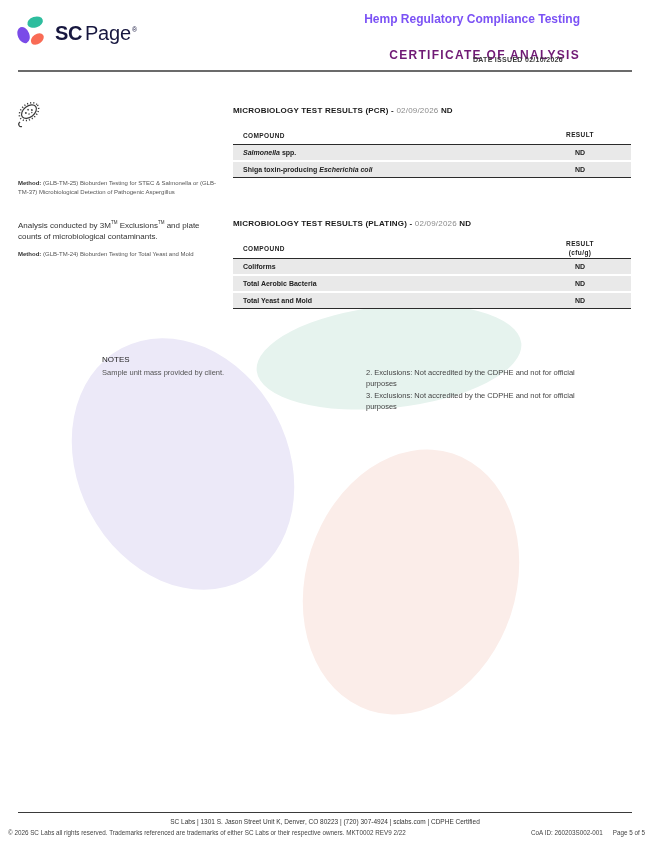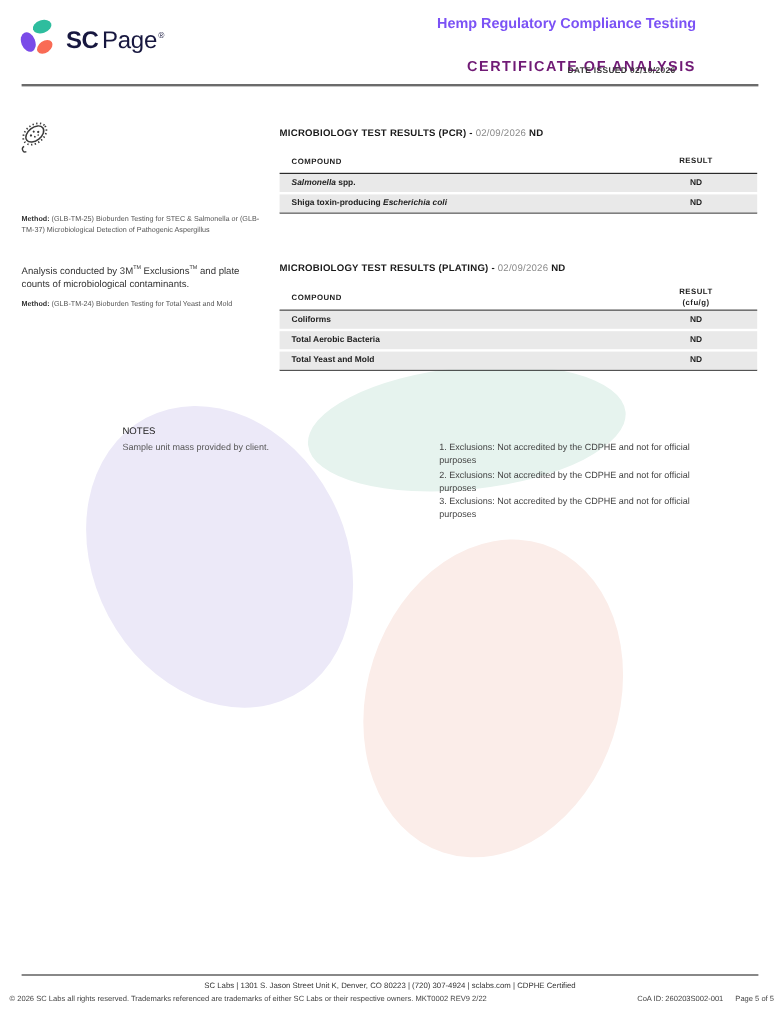--- a/index.html
+++ b/index.html
@@ -165,21 +165,20 @@
         </div>
       </div>
   </div>
 
   <div class="z notes">
     <div class="notes-h">NOTES</div>
     <div class="notes-b">Sample unit mass provided by client.</div>
   </div>
 
   <div class="z exclusions" id="exclusions">
-      <div class="exclusion-item">1. Exclusions: Not accredited by the CDPHE and not for official purposes</div>
       <div class="exclusion-item">2. Exclusions: Not accredited by the CDPHE and not for official purposes</div>
       <div class="exclusion-item">3. Exclusions: Not accredited by the CDPHE and not for official purposes</div>
     </div>
 
   <div class="z footer-rule"></div>
   <div class="z footer-l1">SC Labs | 1301 S. Jason Street Unit K, Denver, CO 80223 | (720) 307-4924 | sclabs.com | CDPHE Certified</div>
   <div class="z footer-l2">
     <span>© 2026 SC Labs all rights reserved. Trademarks referenced are trademarks of either SC Labs or their respective owners. MKT0002 REV9 2/22</span>
     <span class="footer-l2-right">
       <span>CoA ID: 260203S002-001</span>

